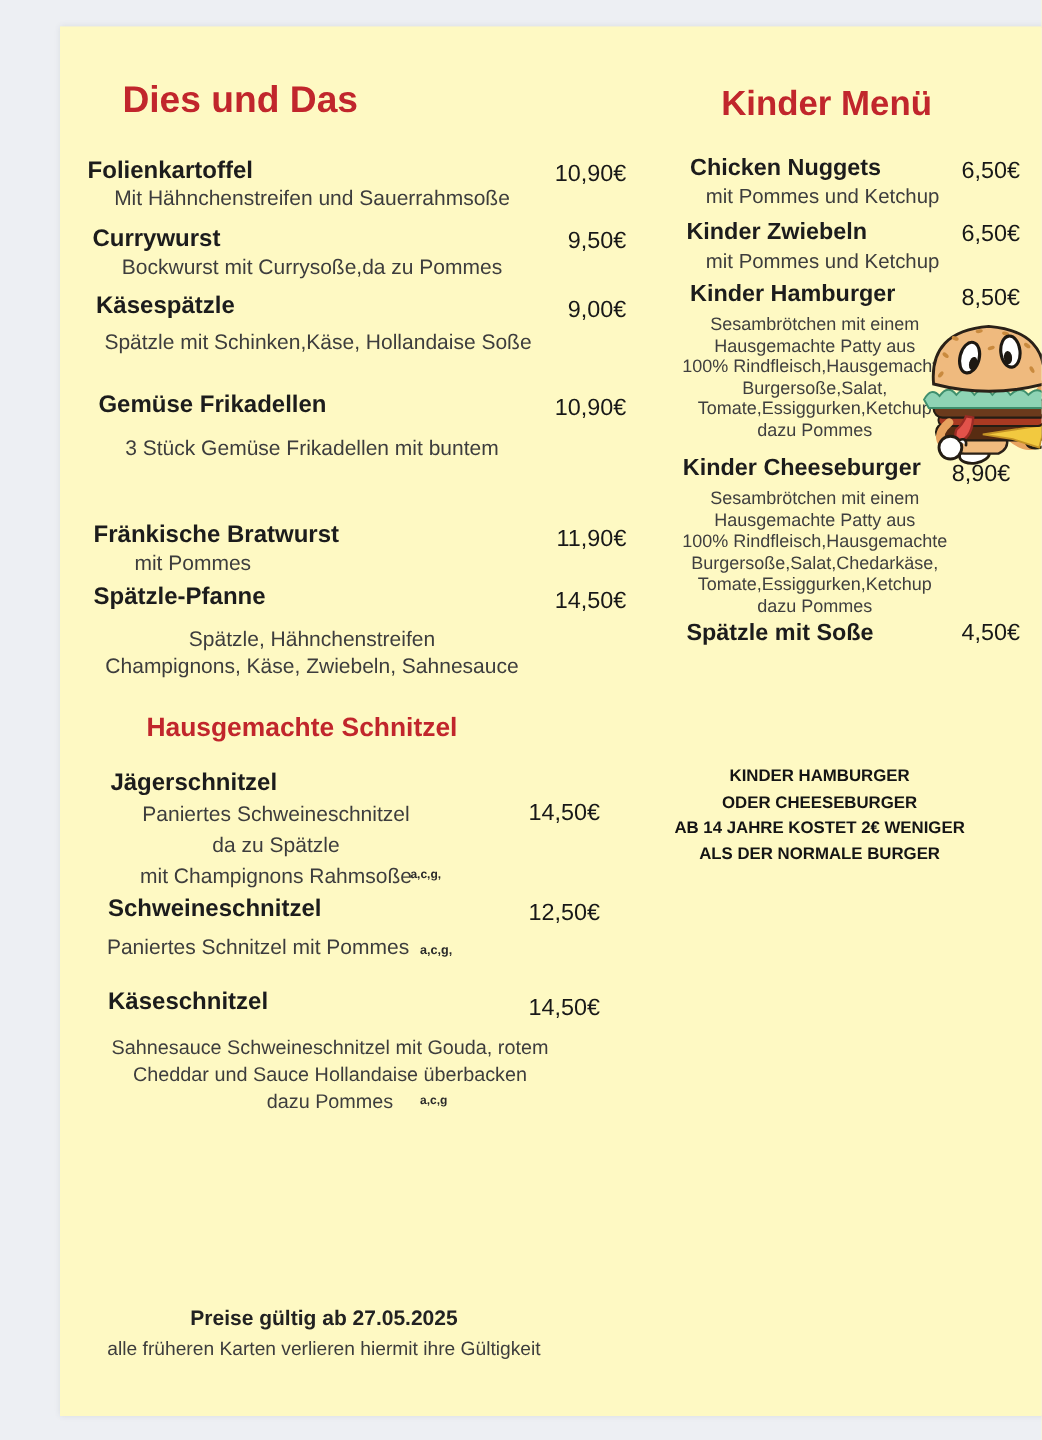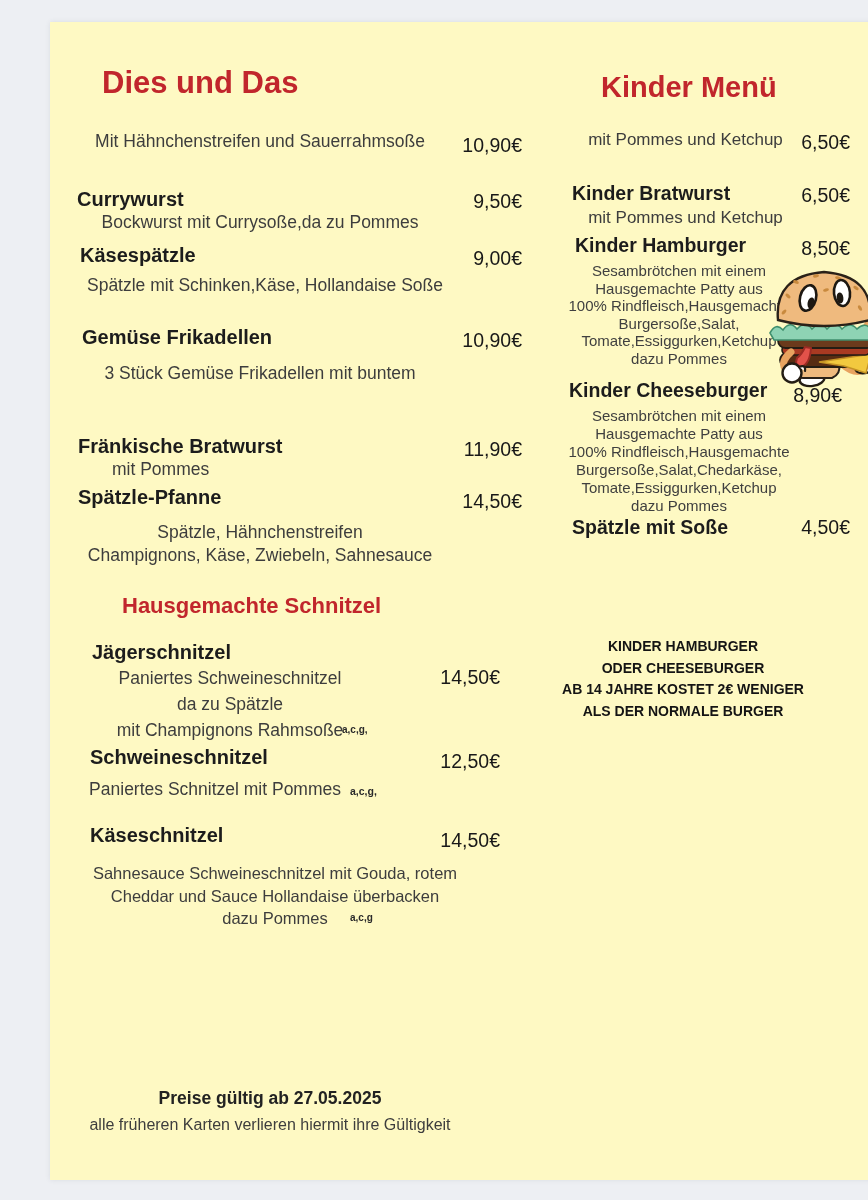--- a/index.html
+++ b/index.html
@@ -50,20 +50,21 @@
   .mascot { position:absolute; left:714px; top:244px; width:126px; height:122px; }
 </style>
 </head>
 <body>
 
 <div class="sheet">
 
   <div class="heading h-dies">Dies und Das</div>
 
   <div class="mi" style="top:108px">
+    <div class="mi-name" style="margin-left:23px">Folienkartoffel</div>
     <div class="mi-price" style="top:3px">10,90€</div>
     <div class="mi-desc" style="width:420px">
       <div class="dl">Mit Hähnchenstreifen und Sauerrahmsoße</div>
     </div>
   </div>
 
   <div class="mi" style="top:165px">
     <div class="mi-name" style="margin-left:27px">Currywurst</div>
     <div class="mi-price" style="top:2px">9,50€</div>
     <div class="mi-desc" style="width:420px">
@@ -132,28 +133,29 @@
       <div class="dl">Sahnesauce Schweineschnitzel mit Gouda, rotem</div>
       <div class="dl">Cheddar und Sauce Hollandaise überbacken</div>
       <div class="dl">dazu Pommes</div>
     </div>
     <div class="allergen" style="left:300px; top:89px">a,c,g</div>
   </div>
 
   <div class="heading h-kinder">Kinder Menü</div>
 
   <div class="mi mir" style="top:106px">
+    <div class="mi-name" style="margin-left:20px">Chicken Nuggets</div>
     <div class="mi-price" style="top:2px">6,50€</div>
     <div class="mi-desc" style="width:245px; margin-left:8px; margin-top:1px">
       <div class="dl">mit Pommes und Ketchup</div>
     </div>
   </div>
 
   <div class="mi mir" style="top:159px">
-    <div class="mi-name" style="margin-left:17px">Kinder Bratwurst</div>
+    <div class="mi-name" style="margin-left:17px">Kinder Zwiebeln</div>
     <div class="mi-price" style="top:2px">6,50€</div>
     <div class="mi-desc" style="width:245px; margin-left:8px; margin-top:2px">
       <div class="dl">mit Pommes und Ketchup</div>
     </div>
   </div>
 
   <div class="mi mir" style="top:211px">
     <div class="mi-name" style="margin-left:20px">Kinder Hamburger</div>
     <div class="mi-price" style="top:3px">8,50€</div>
     <div class="small-desc" style="width:230px; margin-left:9px; margin-top:5px">

